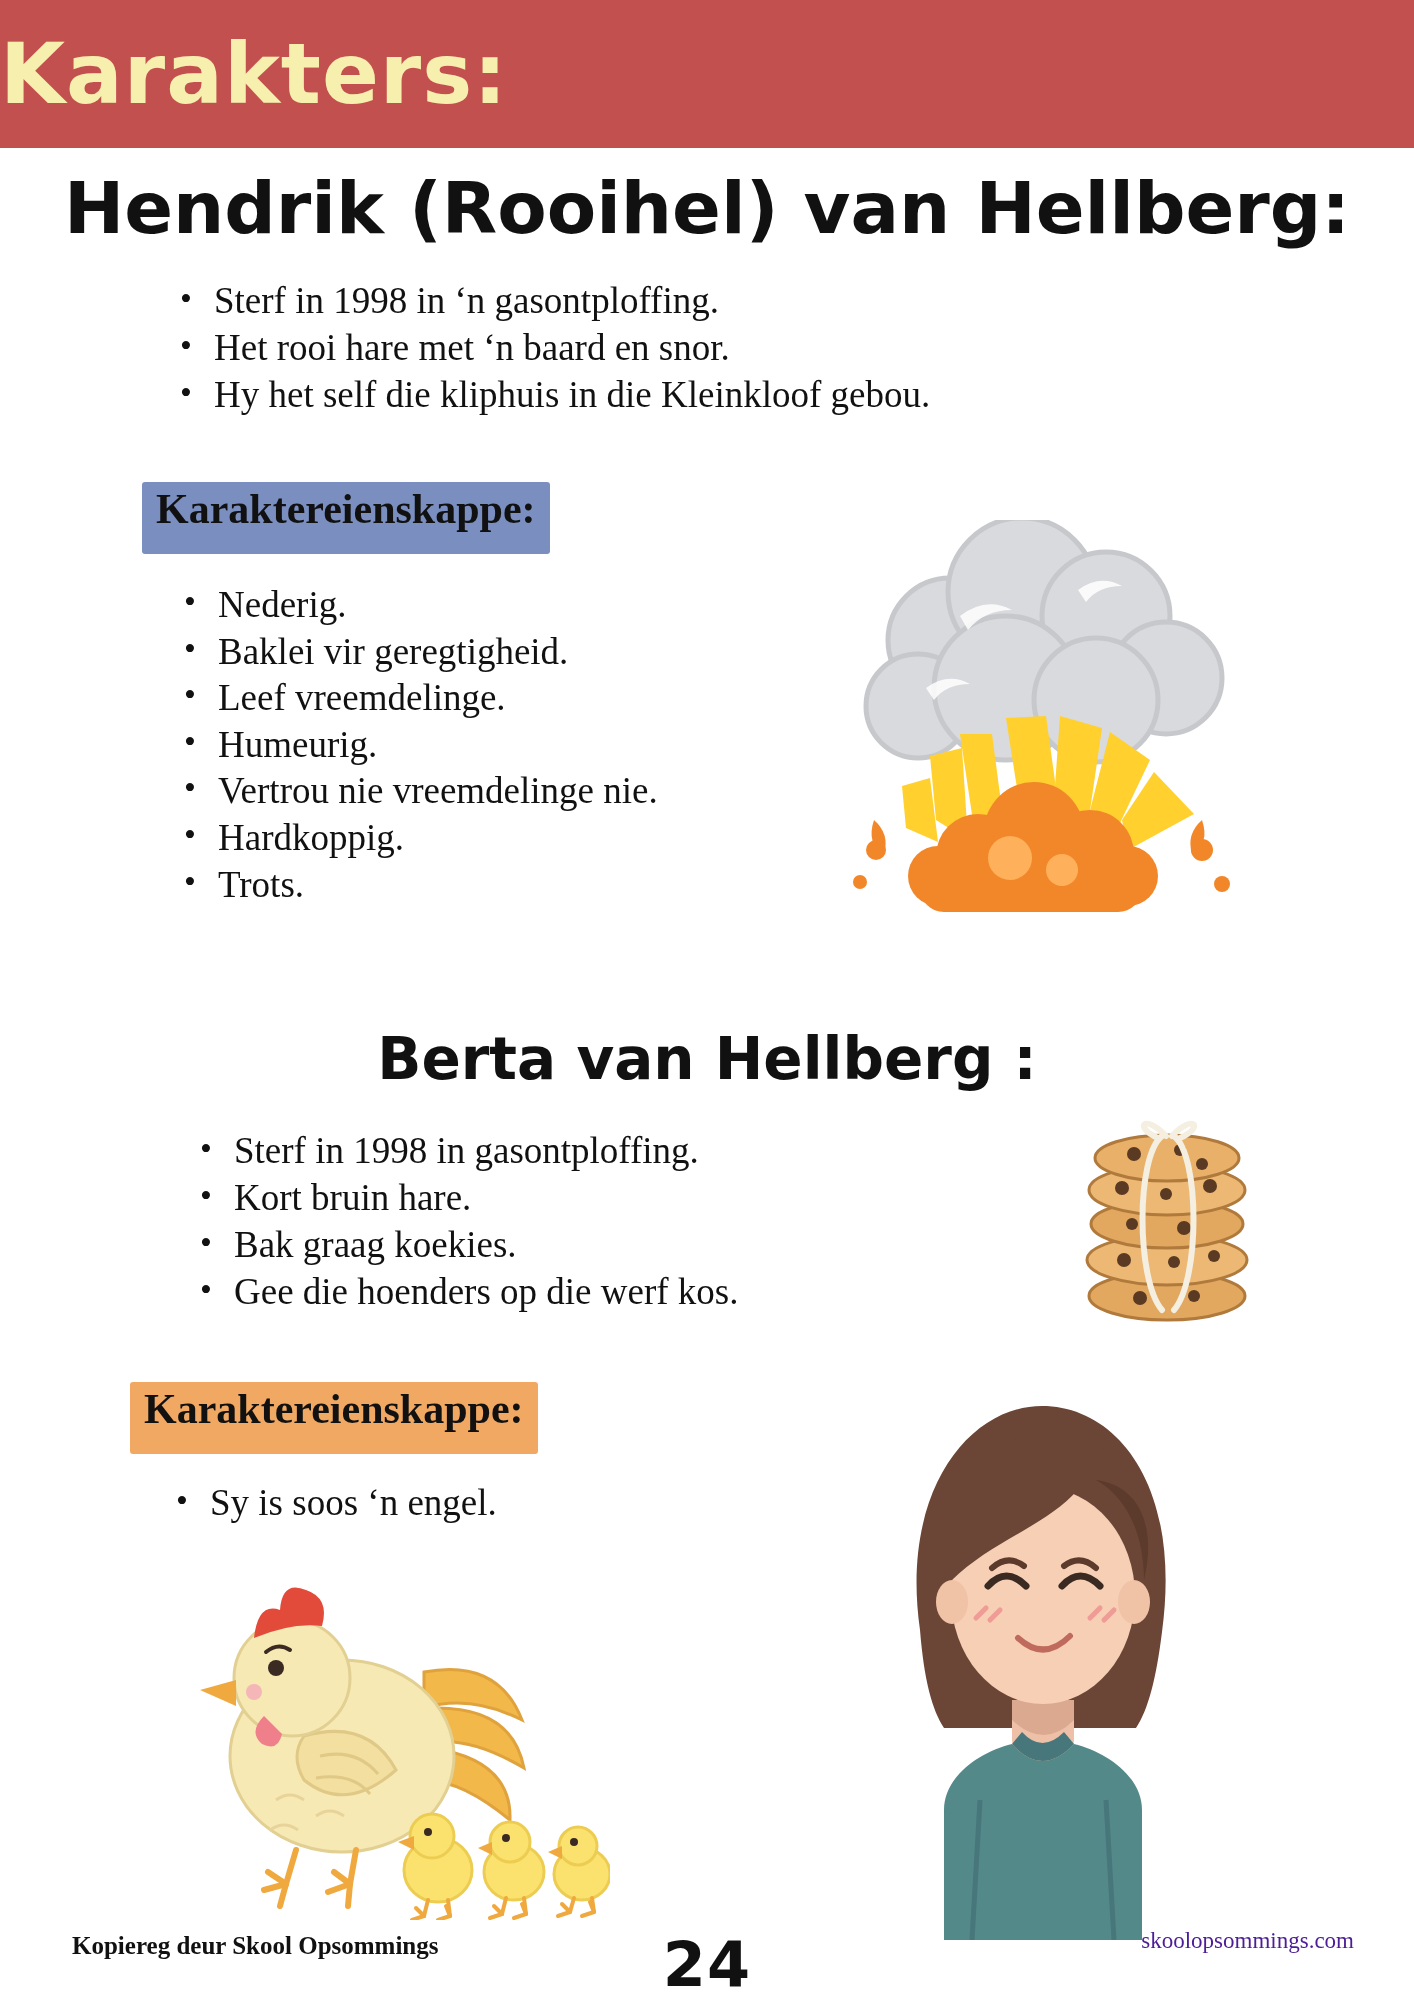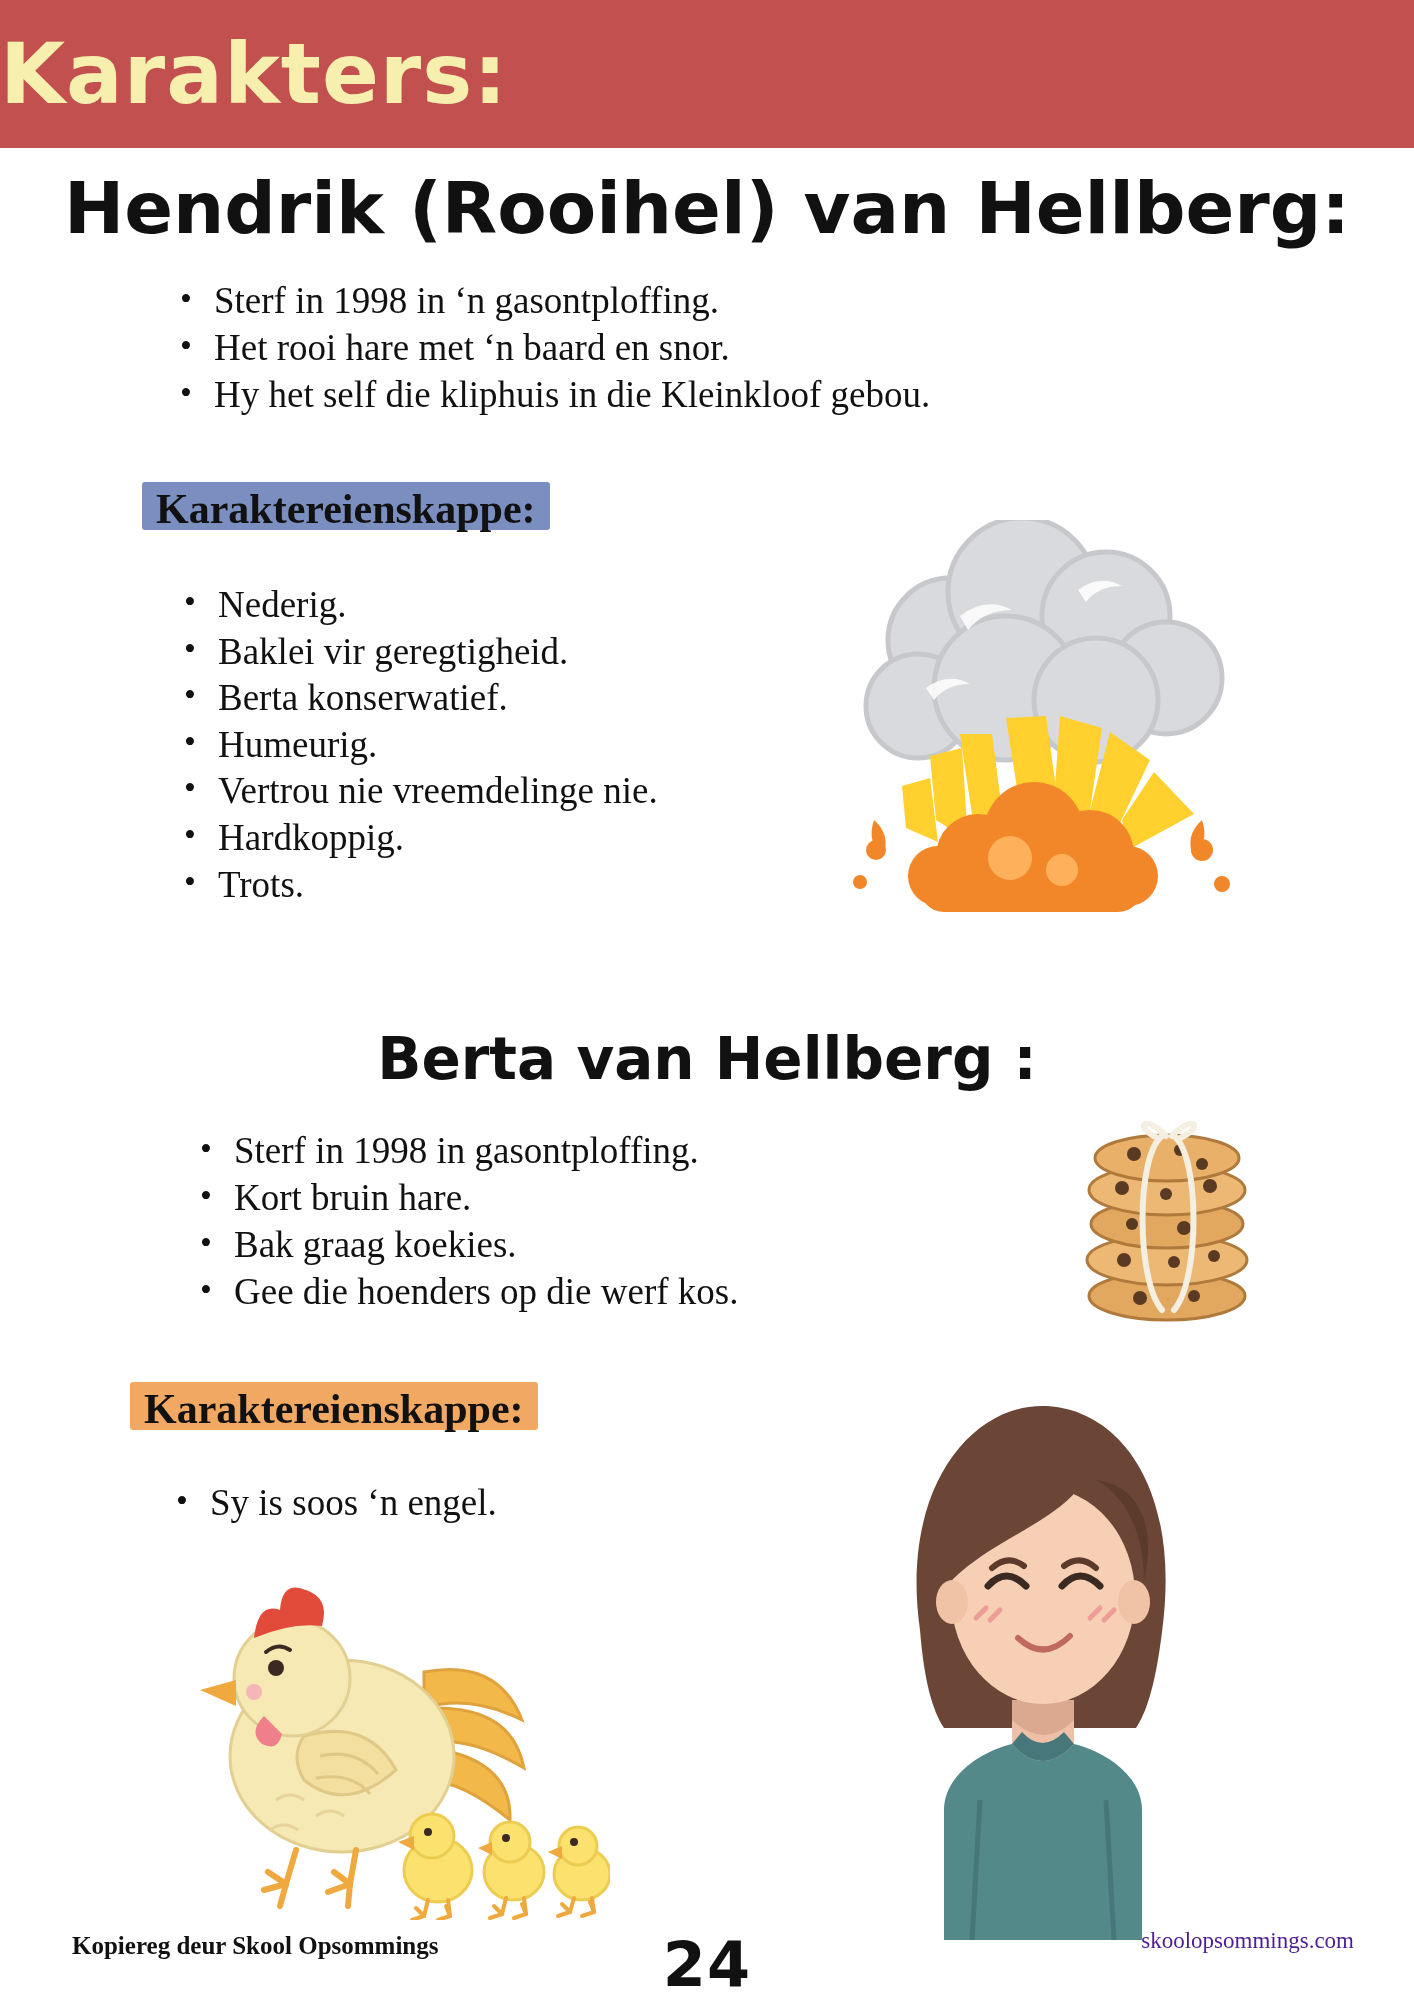--- a/index.html
+++ b/index.html
@@ -116,21 +116,21 @@
     width: 700px;
   }
 
   
   .pill {
     position: absolute;
     font-family: "Liberation Serif", serif;
     font-weight: bold;
     font-size: 42px;
     color: #111111;
-    padding: 6px 14px 0 14px;
+    padding: 6px 14px 24px 14px;
     line-height: 1;
     border-radius: 3px;
     white-space: nowrap;
   }
   #pill-hendrik {
     top: 482px;
     left: 142px;
     background: #7a8fc0;
   }
   #pill-berta {
@@ -193,21 +193,21 @@
     <li>Sterf in 1998 in ‘n gasontploffing.</li>
     <li>Het rooi hare met ‘n baard en snor.</li>
     <li>Hy het self die kliphuis in die Kleinkloof gebou.</li>
   </ul>
 
   <div class="pill" id="pill-hendrik">Karaktereienskappe:</div>
 
   <ul class="bullets" id="list-hendrik-traits">
     <li>Nederig.</li>
     <li>Baklei vir geregtigheid.</li>
-    <li>Berta konserwatief.</li>
+    <li>Leef vreemdelinge.</li>
     <li>Humeurig.</li>
     <li>Vertrou nie vreemdelinge nie.</li>
     <li>Hardkoppig.</li>
     <li>Trots.</li>
   </ul>
 
   <div class="illus" id="illus-explosion">
     <svg viewBox="0 0 450 420" width="450" height="420" aria-hidden="true">
 
       <g fill="#d9dadd" stroke="#c6c8cc" stroke-width="5">

